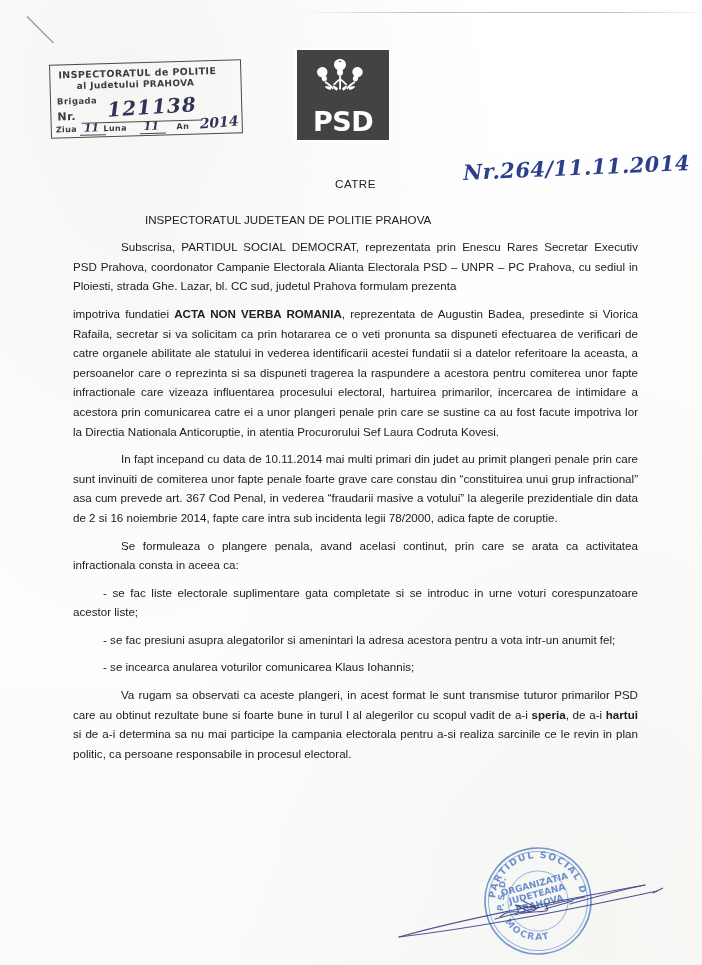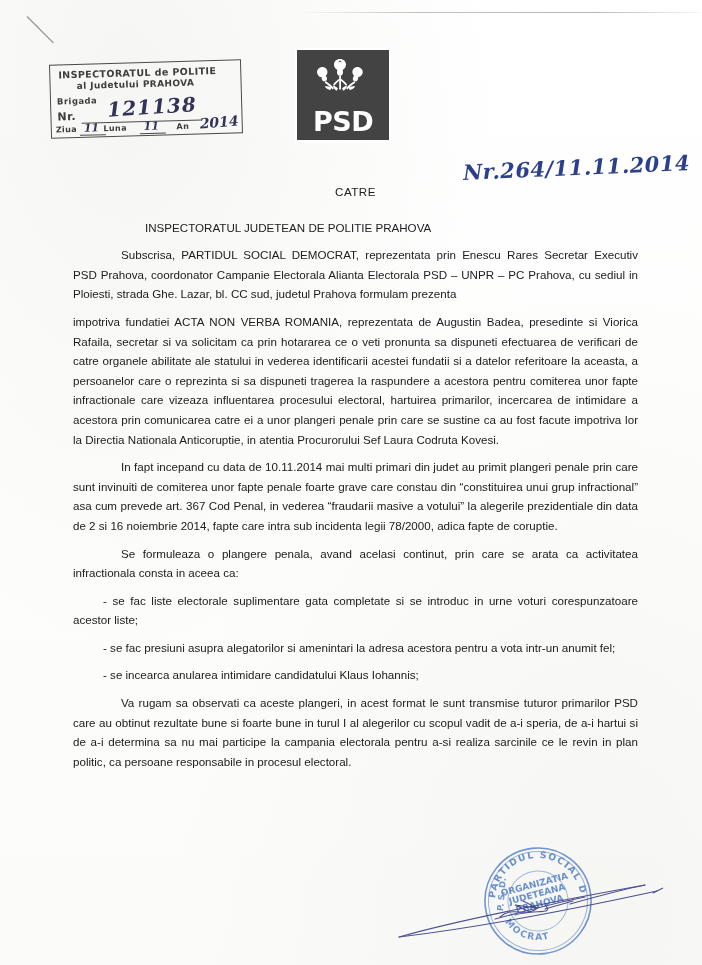--- a/index.html
+++ b/index.html
@@ -183,35 +183,35 @@
     top: 168px;
     width: 565px;
     font-size: 11.6px;
     line-height: 19.6px;
     color: #202020;
   }
   .center {
     text-align: center;
     letter-spacing: .5px;
   }
-  .addr-to { margin-top: 14px; }
+  .addr-to { margin-top: 6px; }
   .addr-who { margin-top: 16px; text-align: left; padding-left: 72px; }
   .para {
     text-align: justify;
     margin-top: 8px;
   }
   .para.tight { margin-top: 8px; }
   .indent { display: inline-block; width: 48px; }
   .indent-sm { display: inline-block; width: 30px; }
   .title-plangere {
     text-align: center;
     margin-top: 22px;
     letter-spacing: .6px;
   }
-  b { font-weight: 400; }
+  b { font-weight: 700; }
 
   
   #seal {
     position: absolute;
     left: 482px;
     top: 845px;
     width: 112px;
     height: 112px;
     transform: rotate(-7deg);
   }
@@ -304,21 +304,21 @@
 
 
     <div class="para"><span>impotriva fundatiei </span><b>ACTA NON VERBA ROMANIA</b><span>, reprezentata de Augustin Badea, presedinte  si Viorica Rafaila, secretar si va solicitam ca prin hotararea ce o veti pronunta sa dispuneti efectuarea de verificari de catre organele abilitate ale statului in vederea identificarii acestei fundatii si a datelor referitoare la aceasta, a persoanelor care o reprezinta si sa dispuneti tragerea la raspundere a acestora pentru comiterea unor fapte infractionale care vizeaza influentarea procesului electoral, hartuirea primarilor, incercarea de intimidare a acestora prin comunicarea catre ei a unor plangeri penale prin care se sustine ca au fost facute impotriva lor la Directia Nationala Anticoruptie, in atentia Procurorului Sef Laura Codruta Kovesi.</span></div>
 
     <div class="para"><span class="indent"></span><span>In fapt incepand cu data de 10.11.2014 mai multi primari din judet au primit plangeri penale prin care sunt invinuiti de comiterea unor fapte penale foarte grave care constau din “constituirea unui grup infractional”  asa cum prevede art. 367 Cod Penal, in vederea “fraudarii masive a votului” la alegerile prezidentiale din data de 2 si 16 noiembrie 2014, fapte care intra sub incidenta legii 78/2000, adica fapte de coruptie.</span></div>
 
     <div class="para"><span class="indent"></span><span>Se formuleaza o plangere penala, avand acelasi continut, prin care se arata ca activitatea infractionala consta in aceea ca:</span></div>
 
     <div class="para tight"><span class="indent-sm"></span><span>- se fac liste electorale suplimentare gata completate si se introduc in urne voturi corespunzatoare acestor liste;</span></div>
     <div class="para tight"><span class="indent-sm"></span><span>- se fac presiuni asupra alegatorilor si amenintari la adresa acestora pentru a vota intr-un anumit fel;</span></div>
-    <div class="para tight"><span class="indent-sm"></span><span>- se incearca anularea intimidare candidatului Klaus Iohannis;</span></div>
+    <div class="para tight"><span class="indent-sm"></span><span>- se incearca anularea voturilor comunicarea Klaus Iohannis;</span></div>
 
     <div class="para"><span class="indent"></span><span>Va rugam sa observati ca aceste plangeri, in acest format le sunt transmise tuturor primarilor PSD care au obtinut rezultate bune si foarte bune in turul I al alegerilor cu scopul vadit de a-i </span><b>speria</b><span>, de a-i </span><b>hartui</b><span> si de a-i determina sa nu mai participe la campania electorala pentru a-si realiza sarcinile ce le revin in plan politic, ca persoane responsabile in procesul electoral.</span></div>
 
   </div>
 
   <div id="seal">
     <svg width="112" height="112" viewBox="0 0 112 112" xmlns="http://www.w3.org/2000/svg">
       <defs>
         <path id="arcOuter" d="M 13,56 A 43,43 0 1 1 99,56"></path>
         <path id="arcOuterB" d="M 17,56 A 39,39 0 1 0 95,56"></path>

